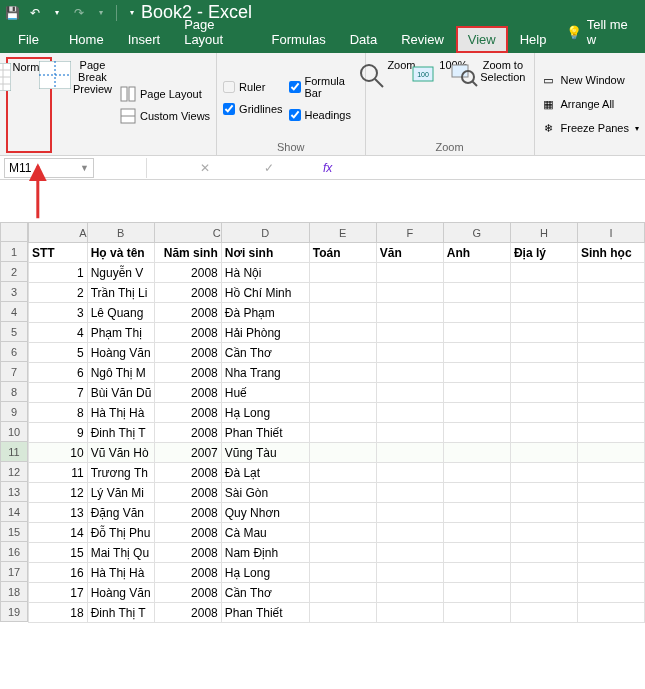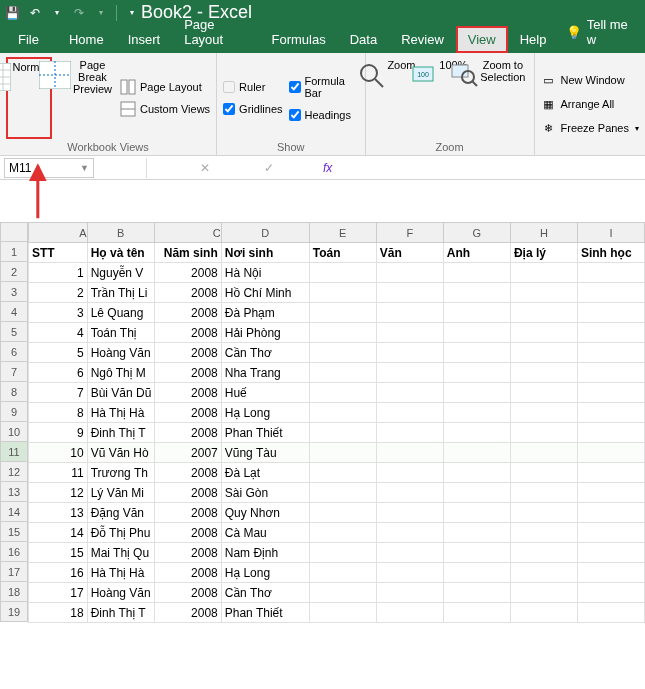--- a/index.html
+++ b/index.html
@@ -136,21 +136,20 @@
           <span class="hico">
               <svg width="16" height="16">
                 <rect x="1" y="1" width="14" height="14" fill="#fff" stroke="#888"></rect>
                 <line x1="1" y1="8" x2="15" y2="8" stroke="#888"></line>
               </svg>
             </span>
           <span>Custom Views</span>
         </div>
       </div>
     </div>
-    <div class="group-label">Workbook Views</div>
   </div>
 
   <div class="group">
     <div class="group-body">
       <div class="stack" style="gap:10px">
         <label class="chk">
             <input type="checkbox" disabled="" style="">
             <span>Ruler</span>
           </label>
         <label class="chk">
@@ -321,21 +320,21 @@
             <td class="c-c">2008</td>
             <td class="c-d">Đà Phạm</td>
             <td class="c-e"></td>
             <td class="c-f"></td>
             <td class="c-g"></td>
             <td class="c-h"></td>
             <td class="c-i"></td>
           </tr>
           <tr class="databody">
             <td class="c-stt">4</td>
-            <td class="c-b">Toán Thị</td>
+            <td class="c-b">Phạm Thị</td>
             <td class="c-c">2008</td>
             <td class="c-d">Hải Phòng</td>
             <td class="c-e"></td>
             <td class="c-f"></td>
             <td class="c-g"></td>
             <td class="c-h"></td>
             <td class="c-i"></td>
           </tr>
           <tr class="databody">
             <td class="c-stt">5</td>

